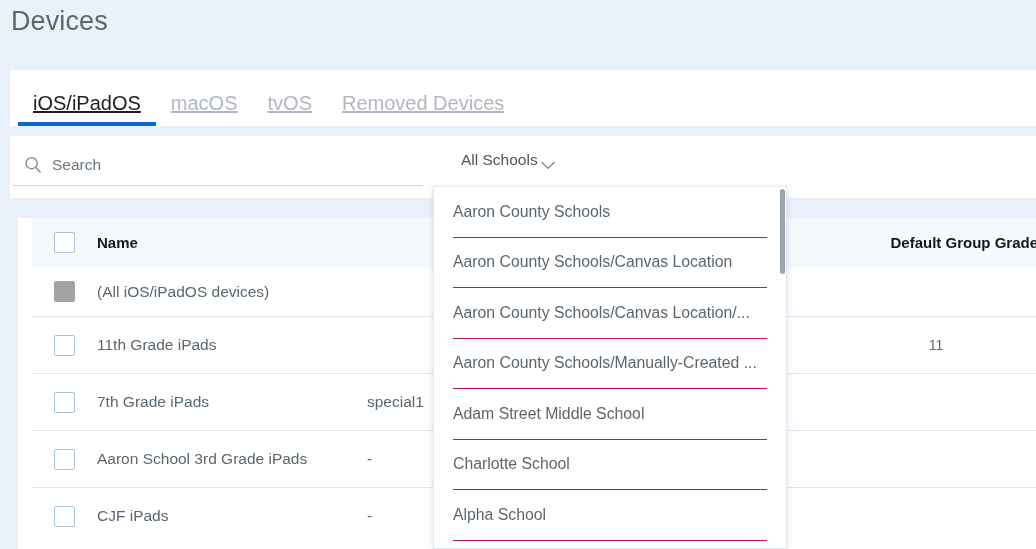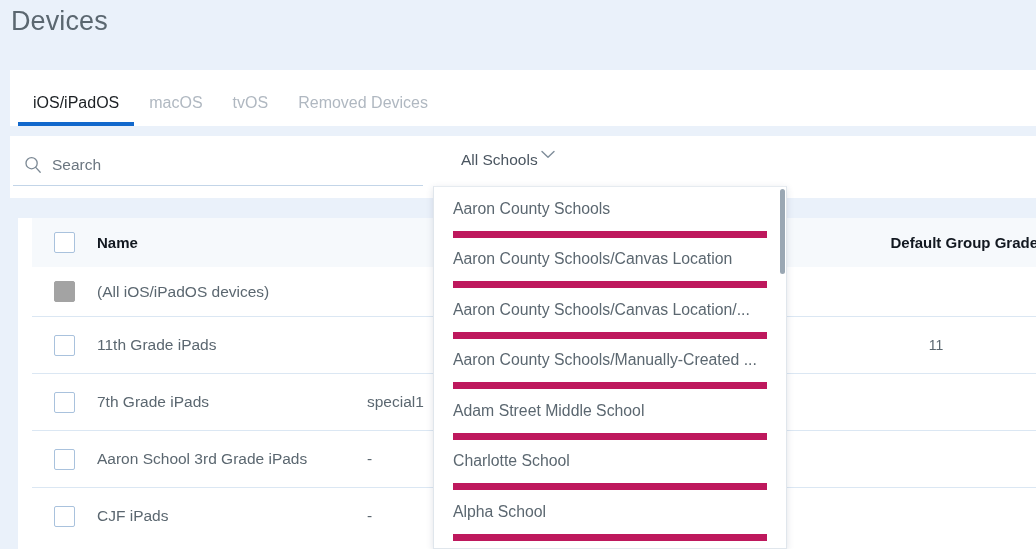--- a/index.html
+++ b/index.html
@@ -43,25 +43,26 @@
     width: 1026px;
     height: 56px;
     background: #ffffff;
     display: flex;
     align-items: flex-end;
     box-sizing: border-box;
   }
   .tab {
     position: relative;
     padding: 0 15px 13px 15px;
-    font-size: 16px;
+    font-size: 20px;
     color: #b0b8c1;
     line-height: 20px;
     white-space: nowrap;
     cursor: pointer;
+    text-decoration: underline;
   }
   .tab:first-child {
     margin-left: 8px;
   }
   .tab.active {
     color: #1b1f23;
     font-weight: 400;
   }
   .tab.active::after {
     content: "";
@@ -114,21 +115,21 @@
   .search-input::placeholder {
     color: #6b7680;
     opacity: 1;
   }
 
   .school-select {
     position: absolute;
     left: 451px;
     top: 14px;
     display: flex;
-    align-items: flex-start;
+    align-items: flex-end;
     gap: 3px;
     cursor: pointer;
     user-select: none;
   }
   .school-select .label {
     font-size: 15.5px;
     color: #4a5560;
     line-height: 20px;
   }
   .chevron {
@@ -256,21 +257,21 @@
     position: absolute;
     left: 0;
     top: 0;
     right: 0;
   }
   .dd-item {
     height: 50.5px;
     margin: 0 19px;
     display: flex;
     align-items: center;
-    border-bottom: 7px solid #be185d;
+    border-bottom: 1px solid #be185d;
     font-size: 15.8px;
     color: #5b6770;
     white-space: nowrap;
     cursor: pointer;
     box-sizing: border-box;
   }
   .dd-scrollbar {
     position: absolute;
     right: 1px;
     top: 1px;

